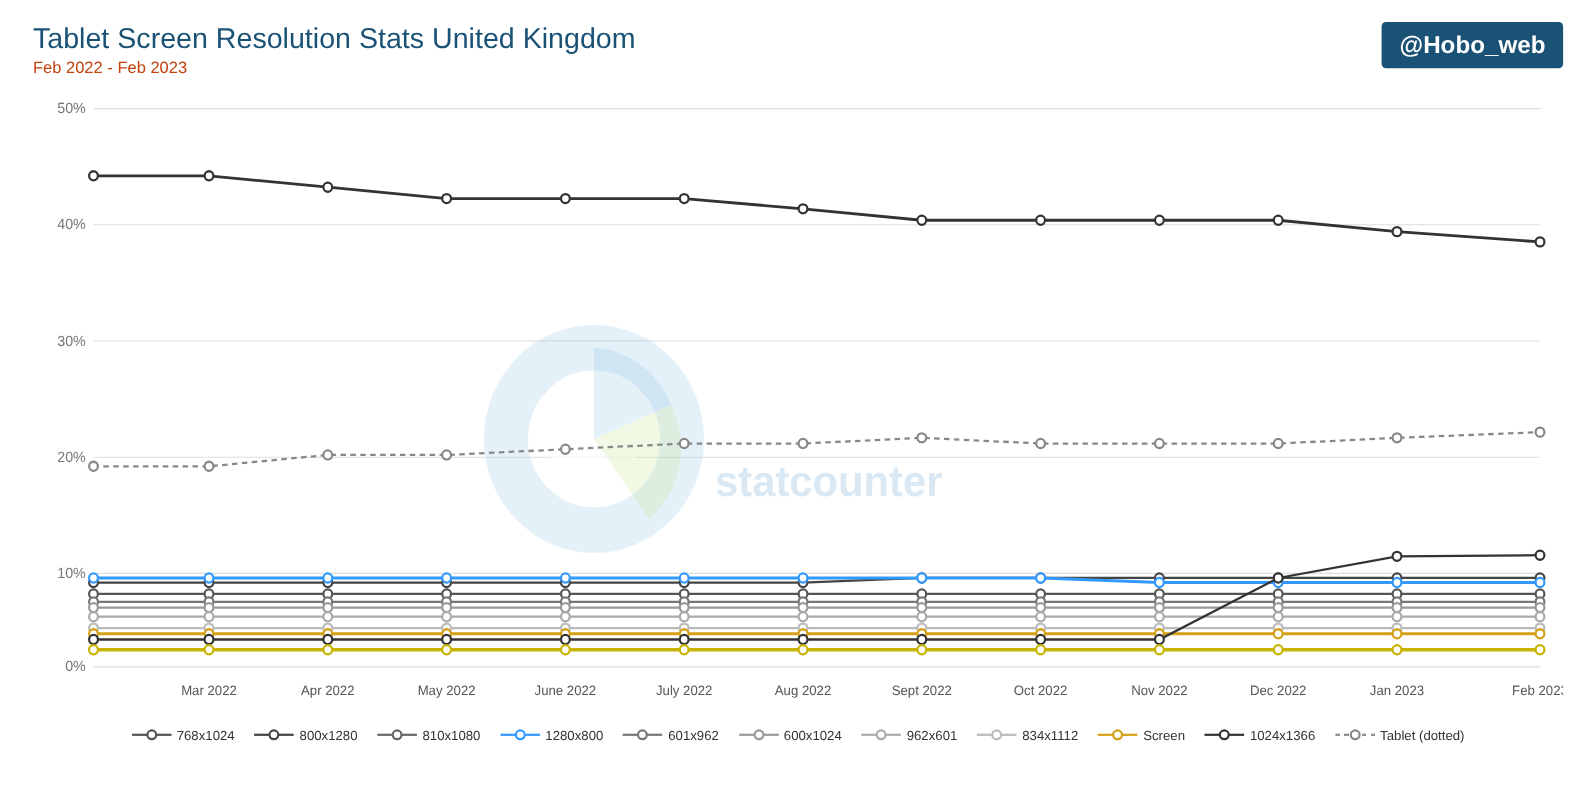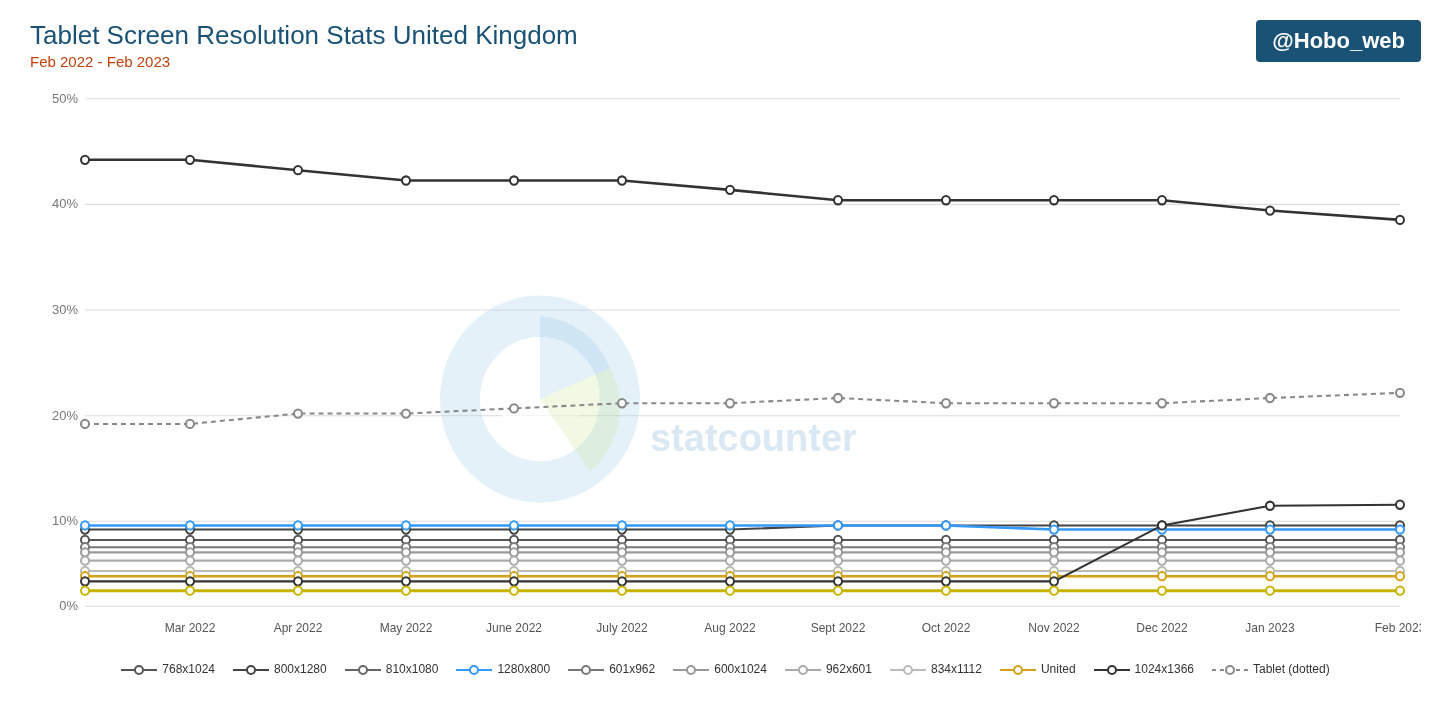--- a/index.html
+++ b/index.html
@@ -56,21 +56,21 @@
       display: flex;
       flex-wrap: wrap;
       justify-content: center;
       gap: 6px 18px;
       margin-top: 4px;
       font-size: 12px;
       color: #333;
     }
     .legend-item {
       display: flex;
-      align-items: flex-end;
+      align-items: flex-start;
       gap: 5px;
       white-space: nowrap;
     }
     .legend-circle-wrap {
       display: flex;
       align-items: center;
       position: relative;
       width: 36px;
       height: 12px;
     }
@@ -382,21 +382,21 @@
         <div class="lc-line" style="background:#bbb;"></div>
         <div class="lc-dot" style="border-color:#bbb;"></div>
       </div>
       <span>834x1112</span>
     </div>
     <div class="legend-item">
       <div class="legend-circle-wrap">
         <div class="lc-line" style="background:#d4a017;"></div>
         <div class="lc-dot" style="border-color:#d4a017;"></div>
       </div>
-      <span>United</span>
+      <span>Screen</span>
     </div>
     <div class="legend-item">
       <div class="legend-circle-wrap">
         <div class="lc-line" style="background:#333;"></div>
         <div class="lc-dot" style="border-color:#333;"></div>
       </div>
       <span>1024x1366</span>
     </div>
     <div class="legend-item">
       <div class="legend-circle-wrap">

